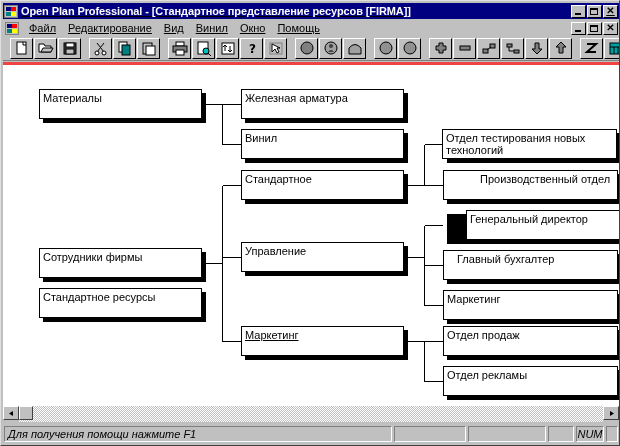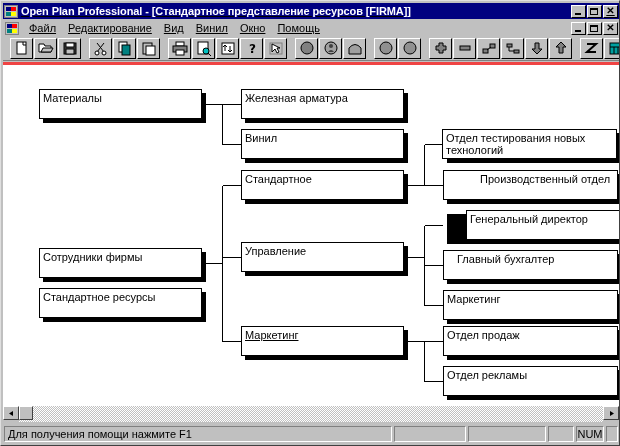--- a/index.html
+++ b/index.html
@@ -258,20 +258,21 @@
   .statusbar {
     position: absolute;
     left: 2px; top: 423px;
     width: 616px; height: 19px;
     background: #c0c0c0;
     box-sizing: border-box;
     display: flex;
     align-items: center;
     padding: 1px 1px;
     gap: 2px;
+    font-style: italic;
   }
   .status-pane {
     height: 16px;
     background: #c0c0c0;
     border-left: 1px solid #808080;
     border-top: 1px solid #808080;
     border-right: 1px solid #ffffff;
     border-bottom: 1px solid #ffffff;
     box-sizing: border-box;
     font-size: 11px;

